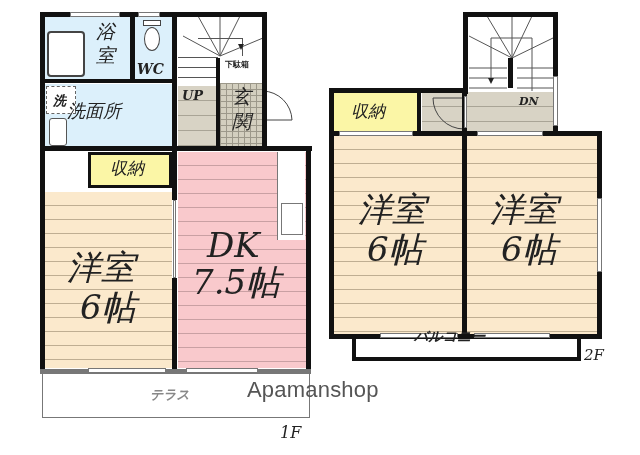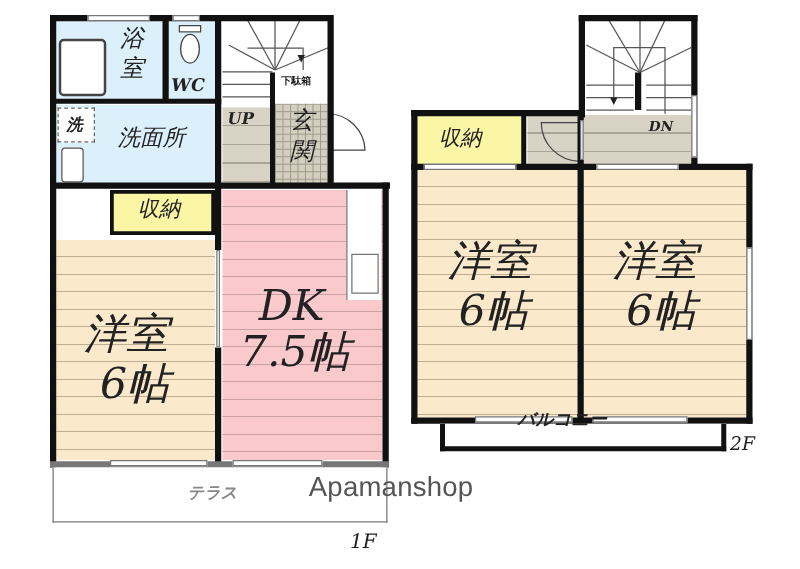--- a/index.html
+++ b/index.html
@@ -100,21 +100,21 @@
   <div class="window" style="left:70px;top:12px;width:50px;height:5px;"></div>
   <div class="window" style="left:138px;top:12px;width:22px;height:5px;"></div>
   <div class="window" style="left:88px;top:368px;width:78px;height:5px;"></div>
   <div class="window" style="left:186px;top:368px;width:72px;height:5px;"></div>
   <div class="window" style="left:173px;top:200px;width:3px;height:78px;"></div>
 
   <div class="label mid" style="left:96px;top:22px;">浴</div>
   <div class="label mid" style="left:96px;top:46px;">室</div>
   <div class="label sm" style="left:137px;top:62px;font-size:14px;">WC</div>
   <div class="label sm" style="left:53px;top:94px;">洗</div>
-  <div class="label mid" style="left:94px;top:102px;font-size:18px;">洗面所</div>
+  <div class="label mid" style="left:67px;top:102px;font-size:18px;">洗面所</div>
 
   <div class="room" style="left:42px;top:374px;width:268px;height:44px;border:1px solid #777;border-top:none;background:#fff;"></div>
   <div class="label sm" style="left:150px;top:388px;color:#888;">テラス</div>
 
   <div class="label mid" style="left:280px;top:425px;font-size:16px;">1F</div>
 </div>
 
 <div>
 
   <div class="room" style="left:467px;top:16px;width:86px;height:72px;background:#fff;"></div>

